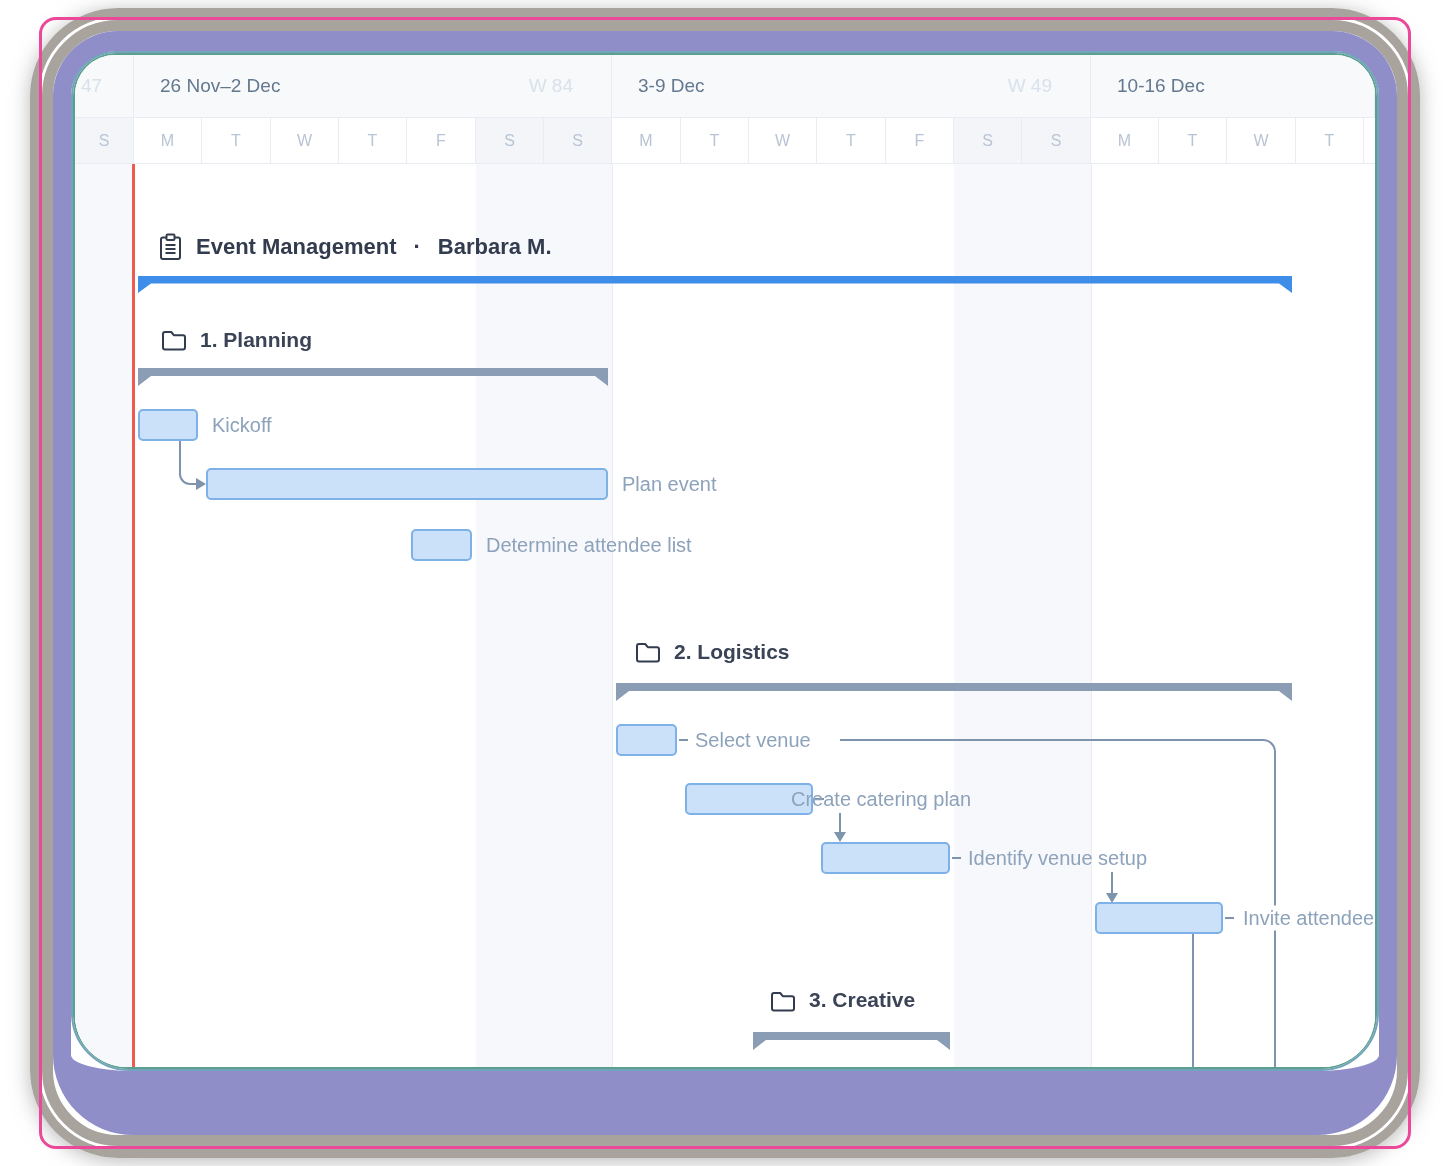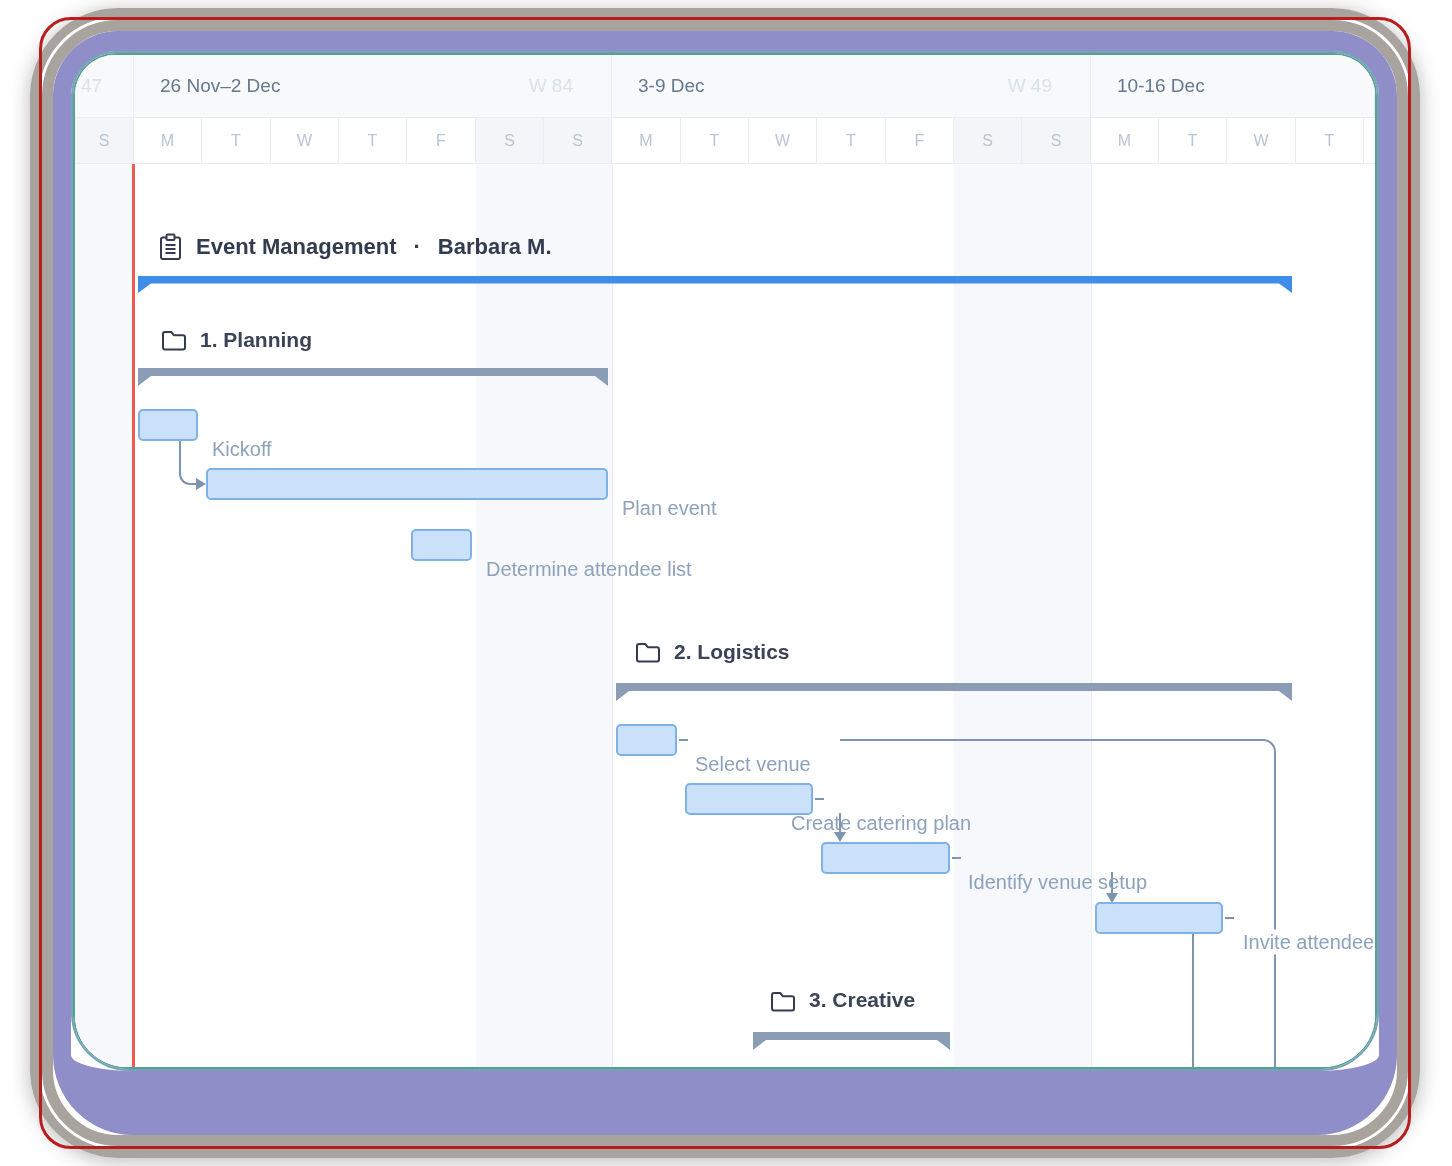--- a/index.html
+++ b/index.html
@@ -1,19 +1,19 @@
 <!DOCTYPE html>
 <html><head>
 <meta charset="utf-8">
 <style>
   html,body{margin:0;padding:0;background:#ffffff;width:1452px;height:1166px;overflow:hidden;
     font-family:"Liberation Sans", sans-serif;}
   .win{position:absolute;left:30px;top:8px;width:1390px;height:1150px;box-sizing:border-box;
     border:9px solid #a8a39d;border-radius:88px;box-shadow:0 3px 20px rgba(125,125,130,.55);}
-  .f2{width:100%;height:100%;box-sizing:border-box;border:3px solid #b91c1c;border-radius:32px;}
+  .f2{width:100%;height:100%;box-sizing:border-box;border:3px solid #ec4899;border-radius:17px;}
   .f3{width:100%;height:100%;box-sizing:border-box;border:11px solid #a8a39d;border-radius:76px;}
   .f4{width:100%;height:100%;box-sizing:border-box;border-style:solid;border-color:#8f8ec9;
       border-width:20px 18px 64px 18px;border-radius:65px 65px 80px 80px;}
   .f5{width:100%;height:100%;box-sizing:border-box;border:2px solid #74a3bd;border-radius:45px 45px 58px 58px;}
   .f6{width:100%;height:100%;box-sizing:border-box;border:2px solid #5ba08e;border-radius:43px 43px 56px 56px;}
   .chart{position:relative;width:1300px;height:1012px;background:#ffffff;overflow:hidden;
      border-radius:40px 40px 52px 52px;}
   
   .wk-row{position:absolute;left:0;top:0;width:1300px;height:63px;background:#f8f9fb;
      border-bottom:1px solid #e9edf3;box-sizing:border-box;z-index:2;}
@@ -31,21 +31,21 @@
   .body{position:absolute;left:0;top:109px;width:1300px;height:903px;background:#fff;z-index:1;}
   .band{position:absolute;top:0;height:903px;background:#f7f8fb;}
   .wsep{position:absolute;top:0;height:903px;width:1px;background:#e9edf3;}
   .today{position:absolute;width:3px;background:#ee5a4f;z-index:1;}
   .task{position:absolute;height:32px;background:#cbe1f9;border:2px solid #7db1e8;border-radius:5px;
      box-sizing:border-box;z-index:3;}
   .summary{position:absolute;height:18px;background:#8b9cb5;z-index:3;
      clip-path:polygon(0 0,100% 0,100% 100%,calc(100% - 13px) 44%,13px 44%,0 100%);}
   .summary.project{background:#3e8ee9;height:17px;}
   .tlabel{position:absolute;transform:translateY(-50%);font-size:20px;color:#8da2bb;
-     white-space:nowrap;z-index:4;margin-top:24px;}
+     white-space:nowrap;z-index:4;}
   .tlabel.lbg{background:#ffffff;padding:1px 8px 1px 2px;}
   .gtitle{position:absolute;transform:translateY(-50%);display:flex;align-items:center;gap:13px;z-index:4;}
   .gname{font-size:21px;font-weight:600;color:#3a4456;white-space:nowrap;}
   .pname,.pdot,.powner{font-size:22px;font-weight:700;color:#323c4e;white-space:nowrap;}
   .pdot{margin:0 4px;}
   .gtitle .icon{display:flex;align-items:center;}
   .conn{position:absolute;z-index:2;}
   .line{background:#7e93ac;}
   .elbow{border-left:2px solid #7e93ac;border-bottom:2px solid #7e93ac;border-bottom-left-radius:11px;
      box-sizing:border-box;}

